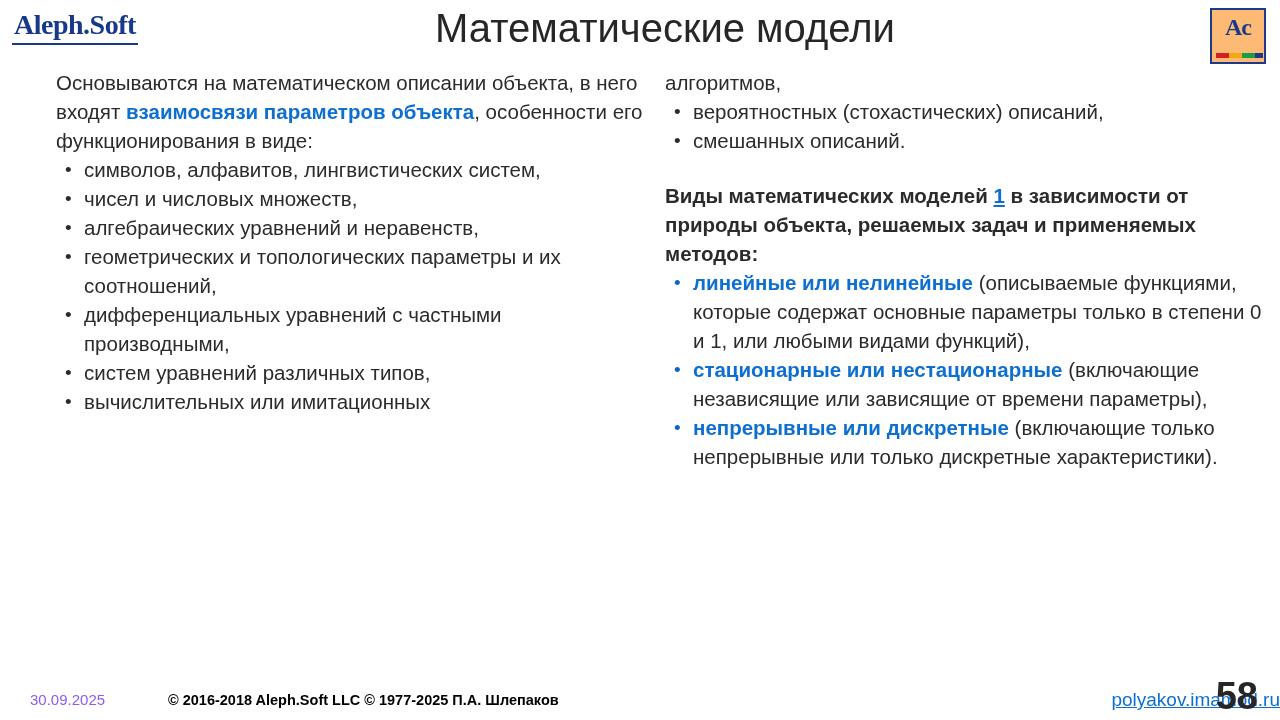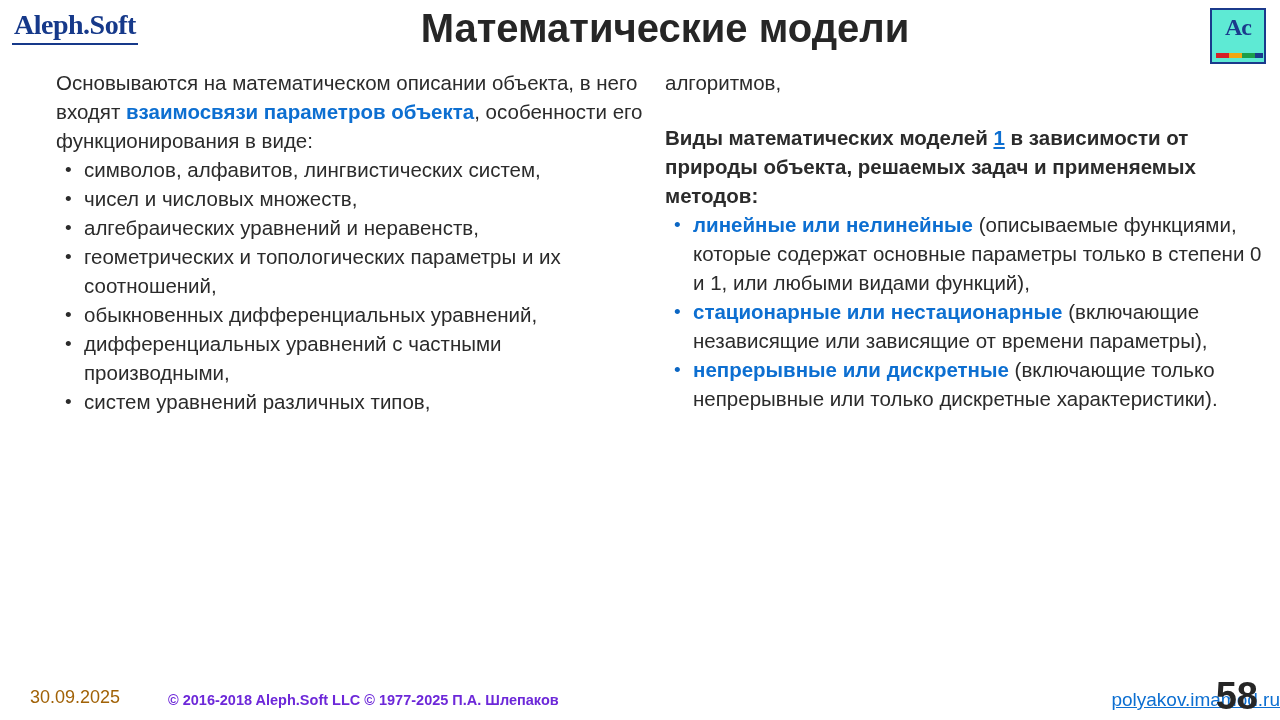--- a/index.html
+++ b/index.html
@@ -43,21 +43,21 @@
 
   
   .cube-logo {
     position: absolute;
     right: 14px;
     top: 8px;
     width: 56px;
     height: 56px;
     border: 2px solid #1b3a8c;
     box-sizing: border-box;
-    background: #5eead4;
+    background: #fdba74;
   }
   .cube-inner {
     position: absolute;
     left: 0; top: 0;
     width: 100%; height: 100%;
   }
   .cube-letters {
     position: absolute;
     left: 0; right: 0;
     top: 4px;
@@ -80,21 +80,21 @@
   .cb4 { left: 43px; background: #1b3a8c; width: 8px; }
 
   
   .title {
     position: absolute;
     left: 160px;
     right: 110px;
     top: 6px;
     text-align: center;
     font-size: 40px;
-    font-weight: bold;
+    font-weight: normal;
     color: #262626;
     letter-spacing: 0px;
   }
 
   
   .col {
     position: absolute;
     top: 68px;
     font-size: 20.5px;
     line-height: 29px;
@@ -140,29 +140,29 @@
     text-decoration: underline;
     font-weight: bold;
   }
   .gap-md { height: 26px; }
 
   
   .footer-date {
     position: absolute;
     left: 30px;
     bottom: 12px;
-    font-size: 18px;
-    color: #a16207;
+    font-size: 15px;
+    color: #8b5cf6;
   }
   .footer-copy {
     position: absolute;
     left: 168px;
     bottom: 12px;
     font-size: 14.5px;
-    color: #6d28d9;
+    color: #000000;
     font-weight: bold;
   }
   .footer-link {
     position: absolute;
     left: 0; right: 0;
     bottom: 9px;
     text-align: right;
     font-size: 19px;
     color: #0d6fd1;
     text-decoration: underline;
@@ -199,29 +199,33 @@
   <div class="title">Математические модели</div>
 
   <div class="col col-left">
     <p class="para"><span>Основываются на математическом описании объекта, в него входят </span><span class="hl">взаимосвязи параметров объекта</span><span>, особенности его функционирования в виде:</span></p>
 
     <ul class="bullets">
       <li><span>символов, алфавитов, лингвистических систем,</span></li>
       <li><span>чисел и числовых множеств,</span></li>
       <li><span>алгебраических уравнений и неравенств,</span></li>
       <li><span>геометрических и топологических параметры и их соотношений,</span></li>
-      <li><span>обыкновенных дифференциальных уравнений,</span></li>
       <li><span>дифференциальных уравнений с частными производными,</span></li>
       <li><span>систем уравнений различных типов,</span></li>
+      <li><span>вычислительных или имитационных</span></li>
     </ul>
   </div>
 
   <div class="col col-right">
     <p class="para">алгоритмов,</p>
 
+    <ul class="bullets">
+      <li><span>вероятностных (стохастических) описаний,</span></li>
+      <li><span>смешанных описаний.</span></li>
+    </ul>
 
     <div class="gap-md"></div>
 
     <p class="para"><span class="bold">Виды математических моделей </span><span class="link-num">1</span><span class="bold"> в зависимости от природы объекта, решаемых задач и применяемых методов:</span></p>
 
     <ul class="bullets blue-marker">
       <li><span class="hl">линейные или нелинейные</span><span> (описываемые функциями, которые содержат основные параметры только в степени 0 и 1, или любыми видами функций),</span></li>
       <li><span class="hl">стационарные или нестационарные</span><span> (включающие независящие или зависящие от времени параметры),</span></li>
       <li><span class="hl">непрерывные или дискретные</span><span> (включающие только непрерывные или только дискретные характеристики).</span></li>
     </ul>

